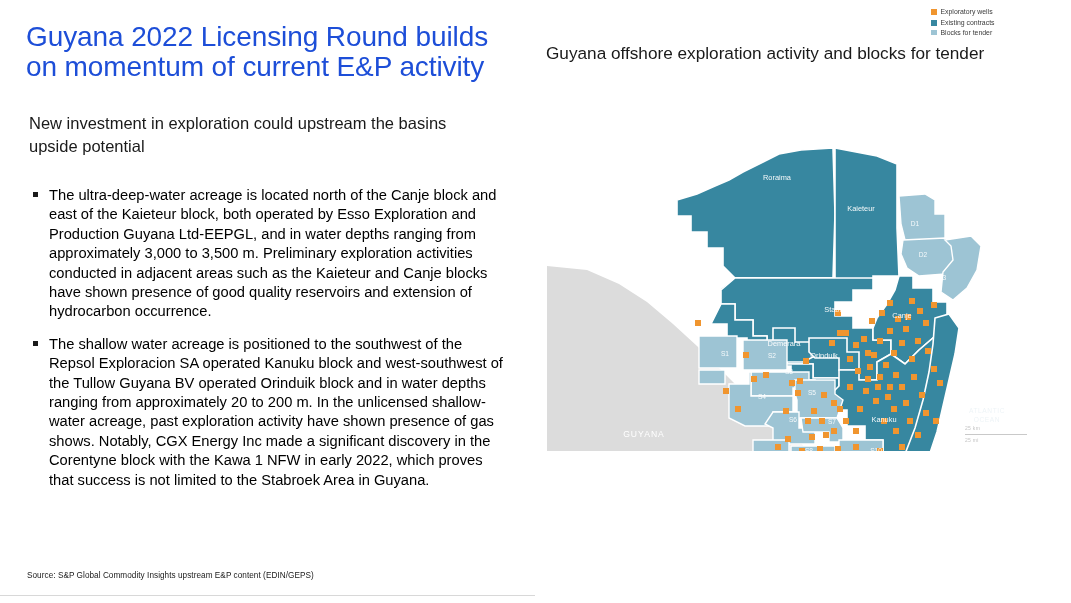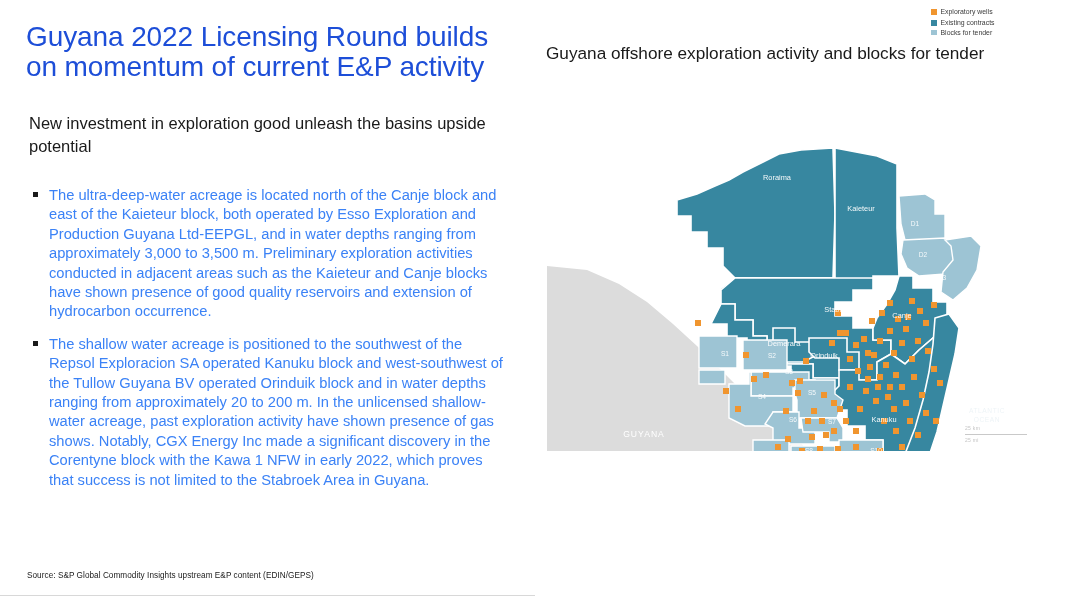--- a/index.html
+++ b/index.html
@@ -49,21 +49,21 @@
     position: absolute;
     left: 31px; top: 186px;
     width: 478px;
   }
   .bullet {
     position: relative;
     padding-left: 18px;
     margin-bottom: 13px;
     font-size: 14.7px;
     line-height: 19.4px;
-    color: #3b82f6;
+    color: #000000;
     text-align: left;
   }
   .bullet .sq {
     position: absolute;
     left: 2px; top: 6px;
     width: 5px; height: 5px;
     background: #1a1a1a;
   }
   .left-source {
     position: absolute;
@@ -163,21 +163,21 @@
 </style>
 </head>
 <body>
 
 <div class="slide">
 
   <div class="left-panel">
 
     <div class="slide-title">Guyana 2022 Licensing Round builds on momentum of current E&amp;P activity</div>
 
-    <div class="sub-head">New investment in exploration good unleash the basins upside potential</div>
+    <div class="sub-head">New investment in exploration could upstream the basins upside potential</div>
 
     <div class="bullets">
       <div class="bullet">
         <span class="sq"></span>
         <span>The ultra-deep-water acreage is located north of the Canje block and east of the Kaieteur block, both operated by Esso Exploration and Production Guyana Ltd-EEPGL, and in water depths ranging from approximately 3,000 to 3,500 m. Preliminary exploration activities conducted in adjacent areas such as the Kaieteur and Canje blocks have shown presence of good quality reservoirs and extension of hydrocarbon occurrence.</span>
       </div>
       <div class="bullet">
         <span class="sq"></span>
         <span>The shallow water acreage is positioned to the southwest of the Repsol Exploracion SA operated Kanuku block and west-southwest of the Tullow Guyana BV operated Orinduik block and in water depths ranging from approximately 20 to 200 m. In the unlicensed shallow-water acreage, past exploration activity have shown presence of gas shows.  Notably, CGX Energy Inc made a significant discovery in the Corentyne block with the Kawa 1 NFW in early 2022, which proves that success is not limited to the Stabroek Area in Guyana.</span>
       </div>

